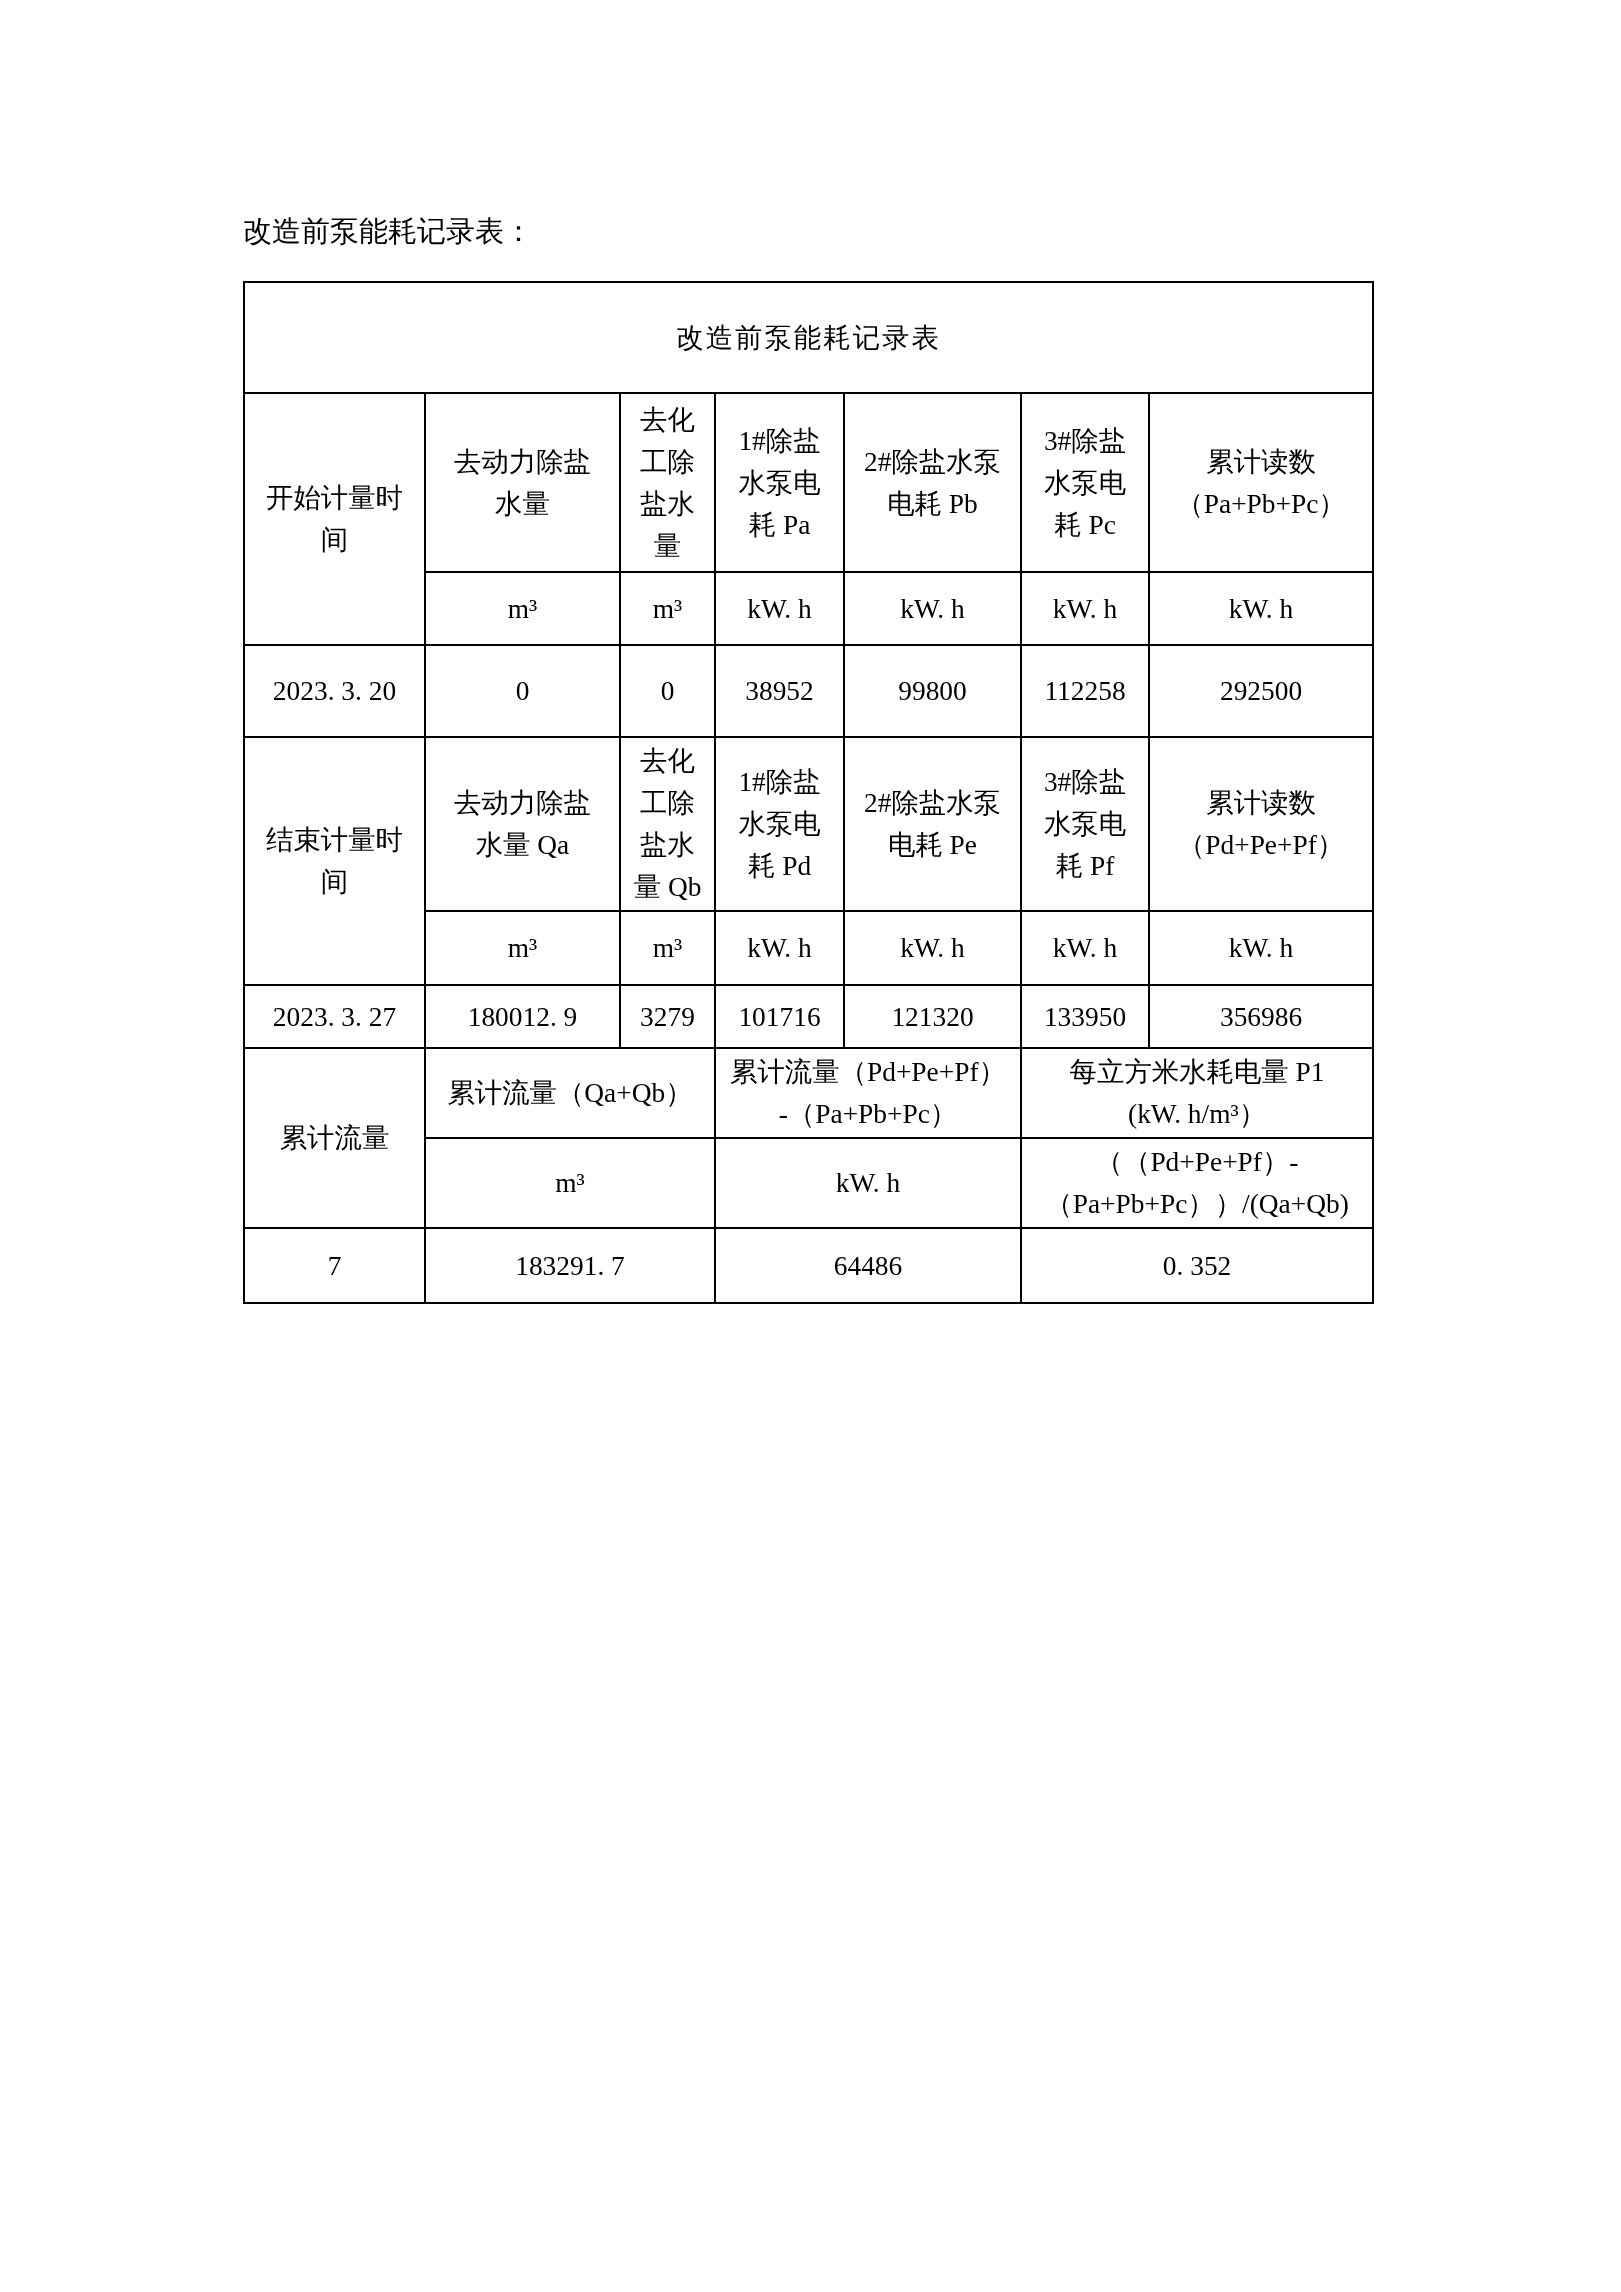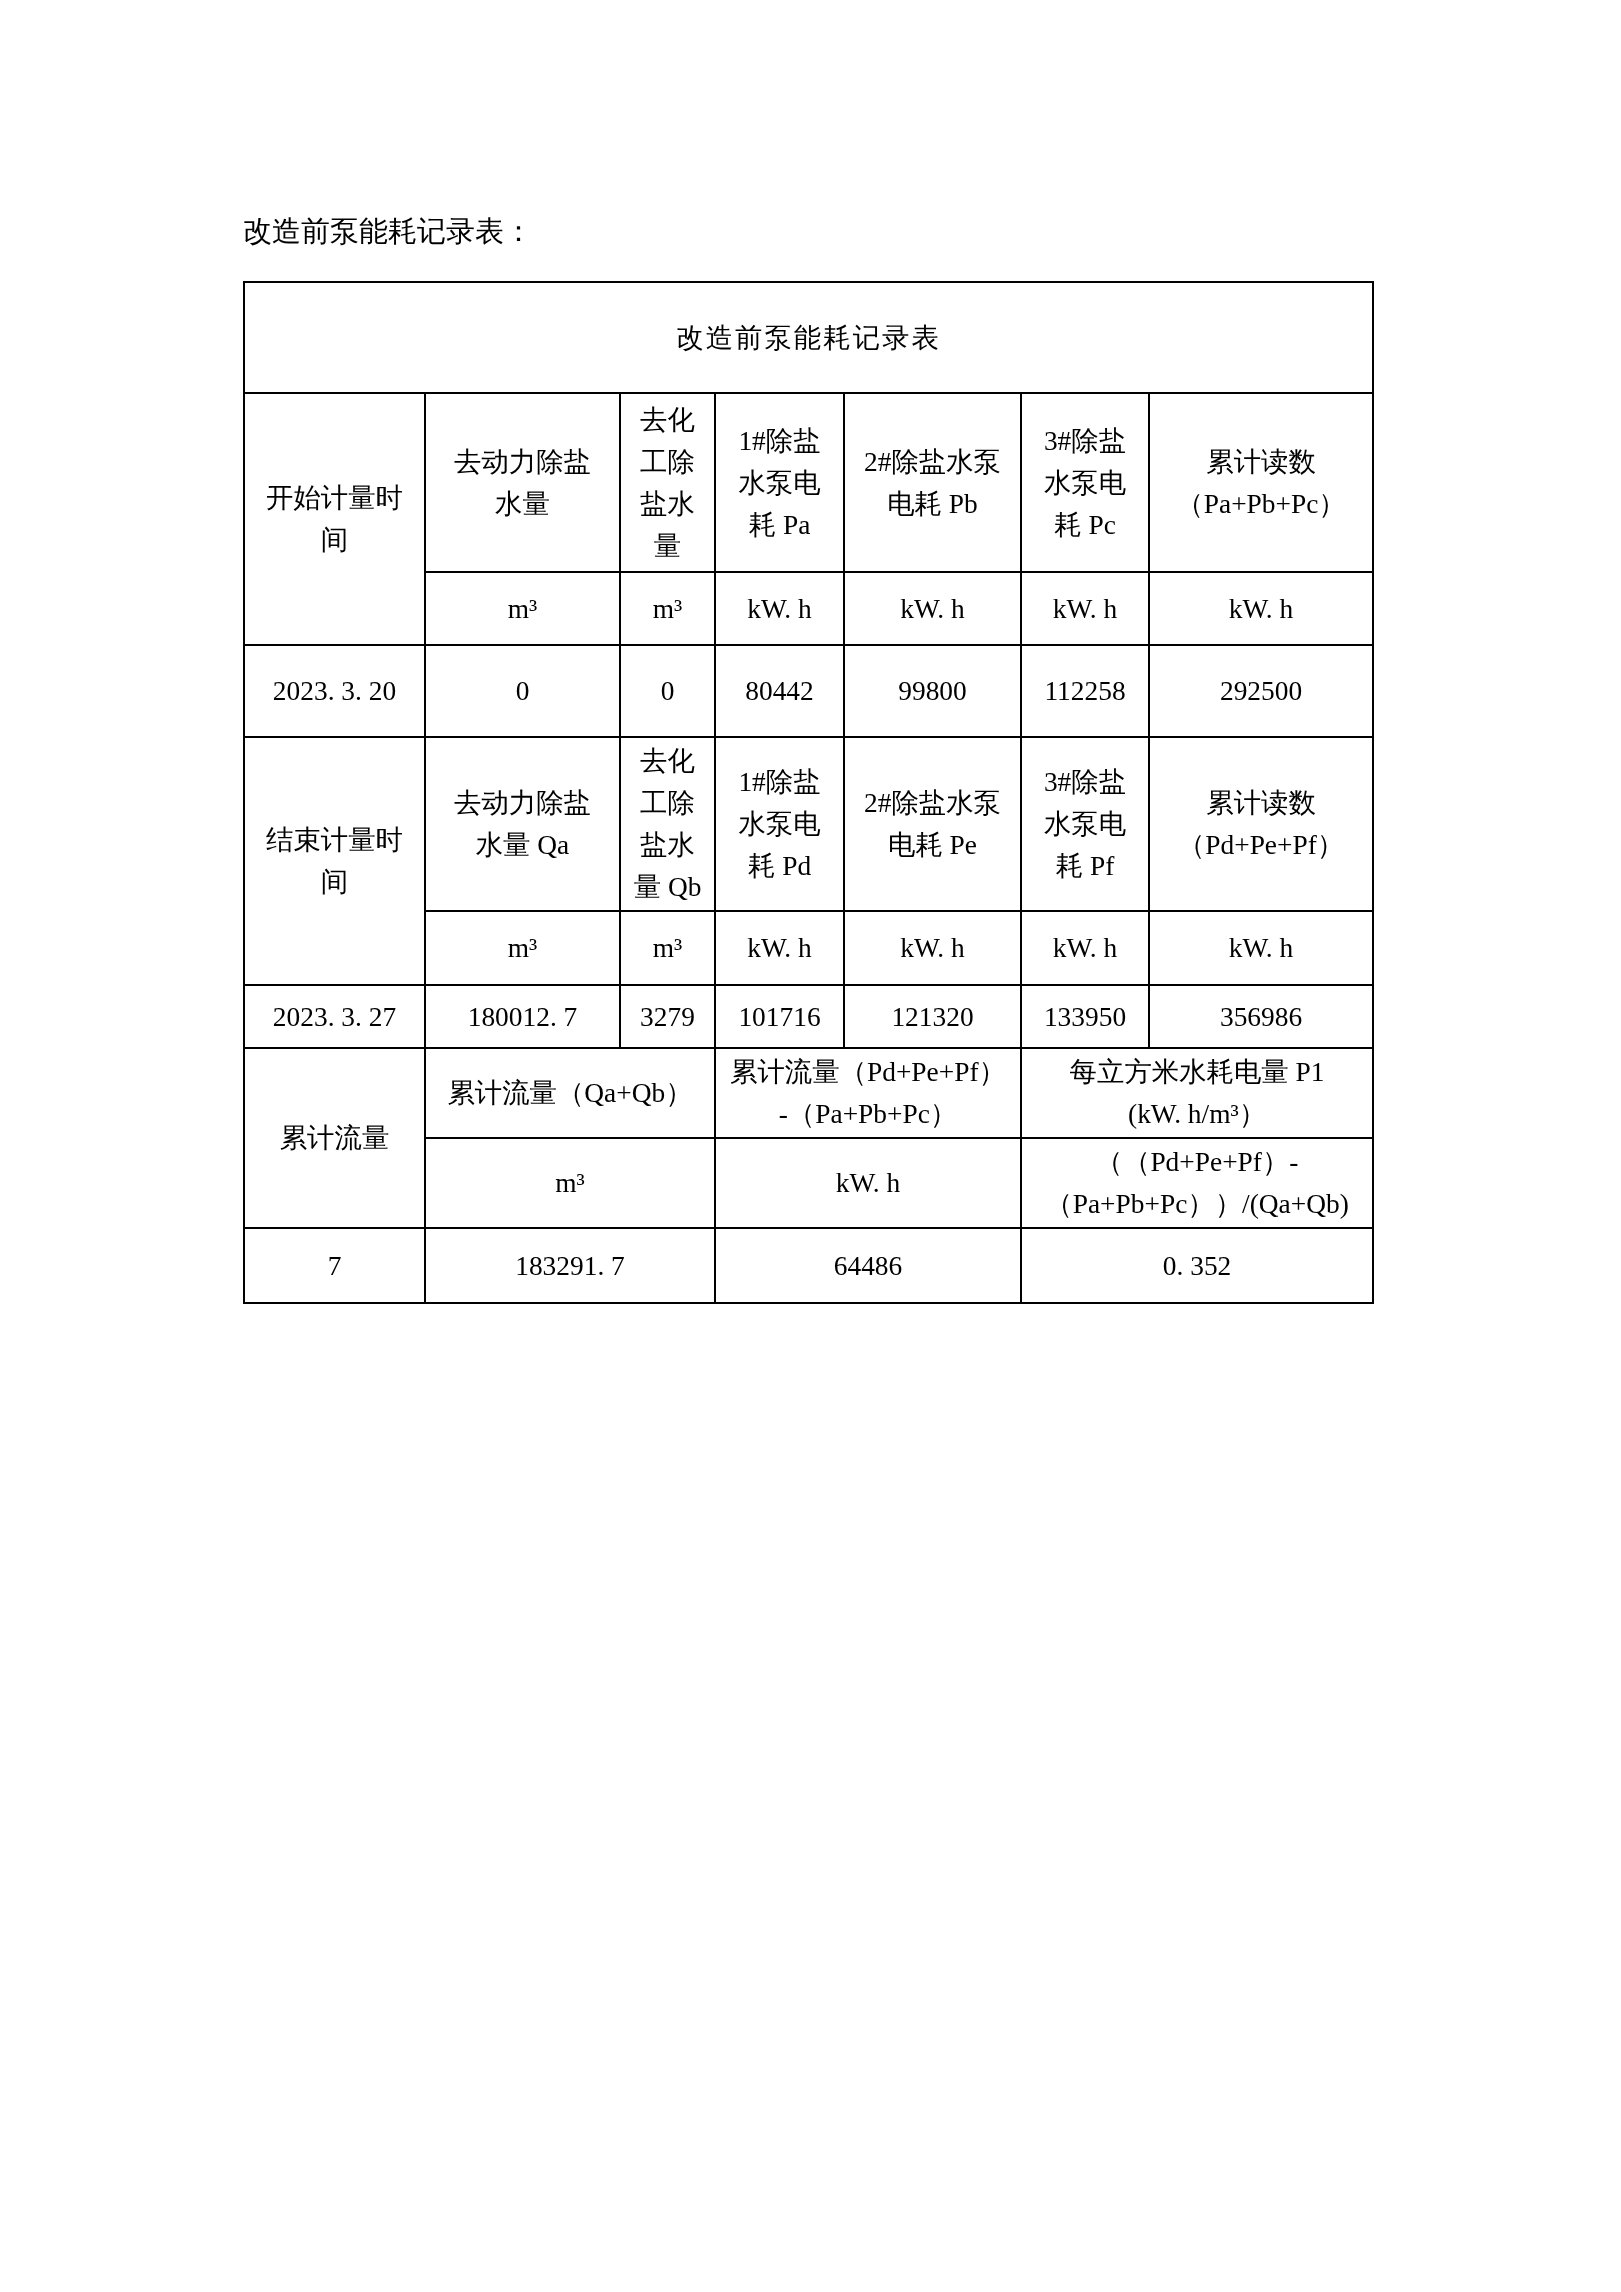--- a/index.html
+++ b/index.html
@@ -108,21 +108,21 @@
       <td>kW. h</td>
       <td>kW. h</td>
       <td>kW. h</td>
       <td>kW. h</td>
     </tr>
 
     <tr class="r-data1">
       <td>2023. 3. 20</td>
       <td>0</td>
       <td>0</td>
-      <td>80442</td>
+      <td>38952</td>
       <td>99800</td>
       <td>112258</td>
       <td>292500</td>
     </tr>
 
     <tr class="r-hdr2">
       <td rowspan="2">结束计量时
 间</td>
       <td>去动力除盐
 水量 Qa</td>
@@ -146,21 +146,21 @@
       <td>m³</td>
       <td>m³</td>
       <td>kW. h</td>
       <td>kW. h</td>
       <td>kW. h</td>
       <td>kW. h</td>
     </tr>
 
     <tr class="r-data2">
       <td>2023. 3. 27</td>
-      <td>180012. 7</td>
+      <td>180012. 9</td>
       <td>3279</td>
       <td>101716</td>
       <td>121320</td>
       <td>133950</td>
       <td>356986</td>
     </tr>
 
     <tr class="r-shdr">
       <td rowspan="2">累计流量</td>
       <td colspan="2">累计流量（Qa+Qb）</td>

